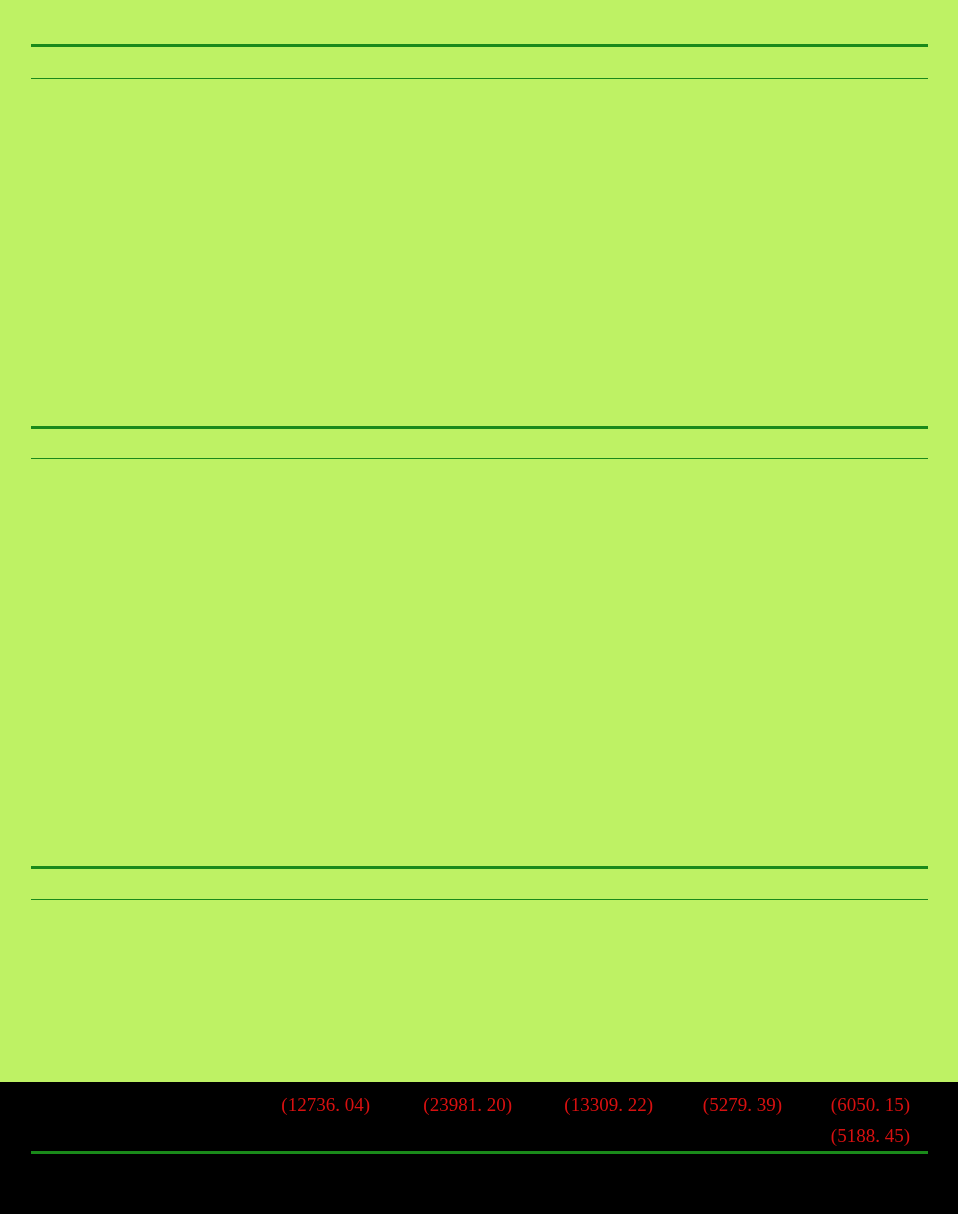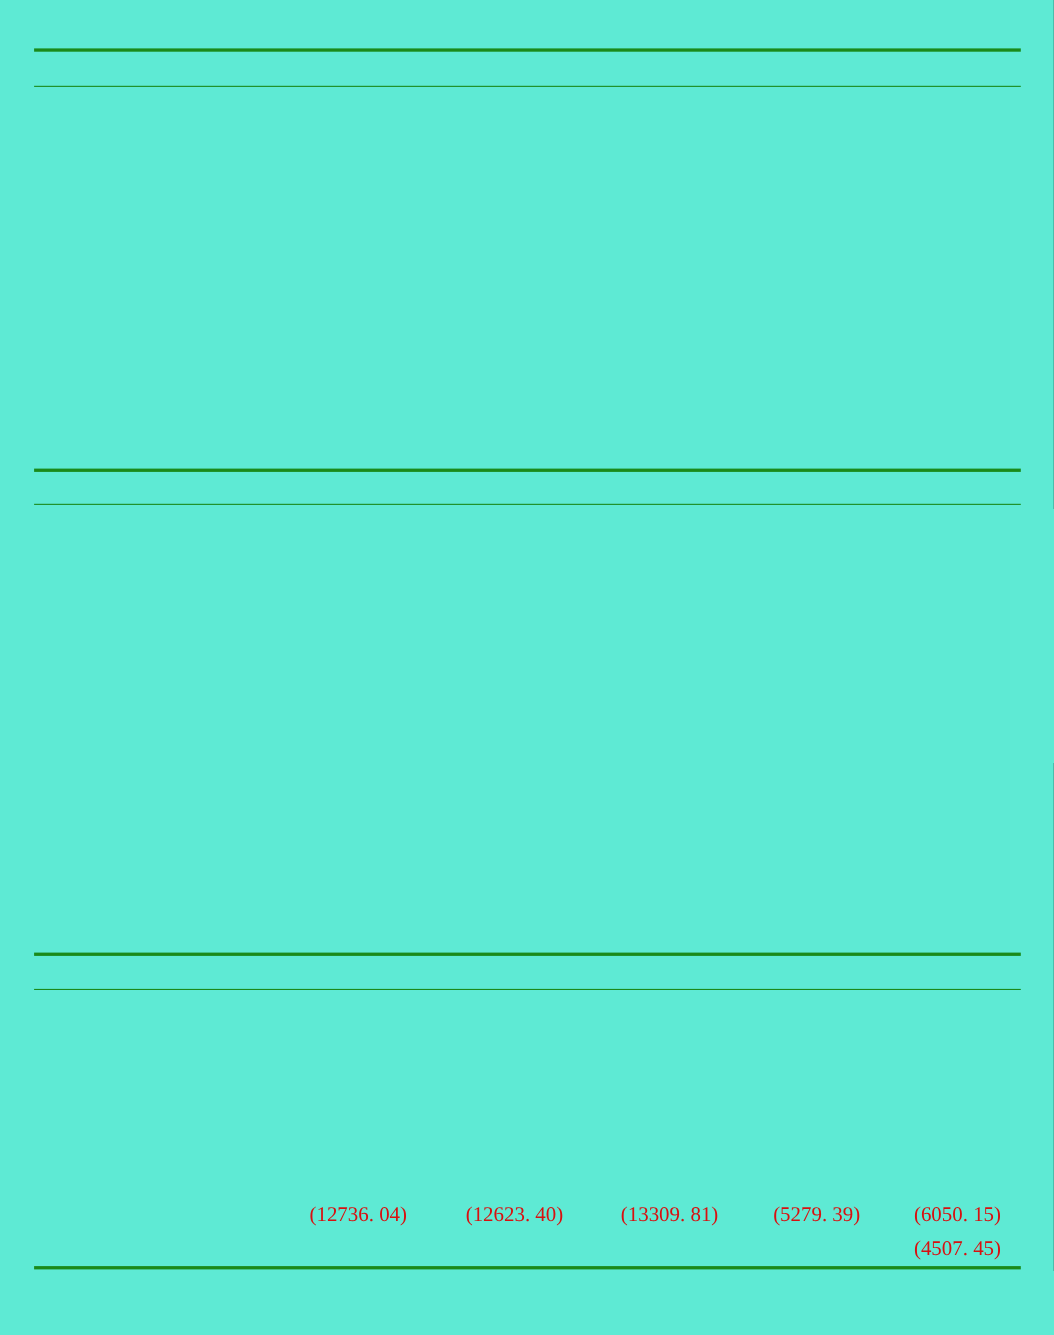--- a/index.html
+++ b/index.html
@@ -12,22 +12,22 @@
     height: 1214px;
     position: relative;
     font-family: "Liberation Serif", serif;
     overflow: hidden;
   }
   .page {
     position: absolute;
     left: 0;
     top: 0;
     width: 958px;
-    height: 1214px;
-    background: #5eead4;
+    height: 1082px;
+    background: #bef264;
   }
   
   .rule {
     position: absolute;
     background: #1a8a1a;
   }
   .rule.thick {
     height: 3px;
   }
   .rule.thin {
@@ -50,22 +50,22 @@
   <div class="rule thick" style="left:31px; top:44px; width:897px;"></div>
   <div class="rule thin" style="left:31px; top:78px; width:897px;"></div>
 
   <div class="rule thick" style="left:31px; top:426px; width:897px;"></div>
   <div class="rule thin" style="left:31px; top:458px; width:897px;"></div>
 
   <div class="rule thick" style="left:31px; top:866px; width:897px;"></div>
   <div class="rule thin" style="left:31px; top:899px; width:897px;"></div>
 
   <div class="figure-cell" style="right:588px; top:1094px;">(12736. 04)</div>
-  <div class="figure-cell" style="right:446px; top:1094px;">(12623. 40)</div>
-  <div class="figure-cell" style="right:305px; top:1094px;">(13309. 81)</div>
+  <div class="figure-cell" style="right:446px; top:1094px;">(23981. 20)</div>
+  <div class="figure-cell" style="right:305px; top:1094px;">(13309. 22)</div>
   <div class="figure-cell" style="right:176px; top:1094px;">(5279. 39)</div>
   <div class="figure-cell" style="right:48px; top:1094px;">(6050. 15)</div>
 
-  <div class="figure-cell" style="right:48px; top:1125px;">(4507. 45)</div>
+  <div class="figure-cell" style="right:48px; top:1125px;">(5188. 45)</div>
 
   <div class="rule thick" style="left:31px; top:1151px; width:897px;"></div>
 
 </div>
 
 </body></html>

